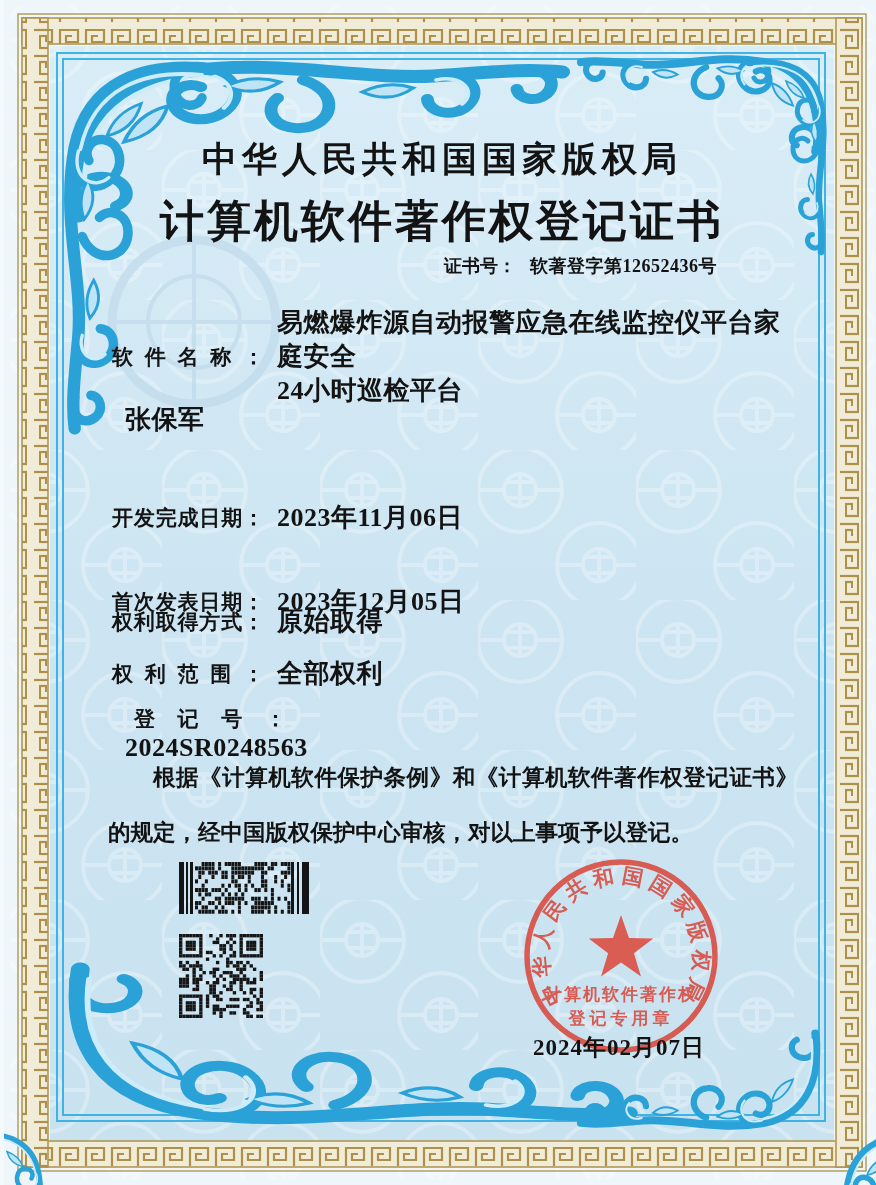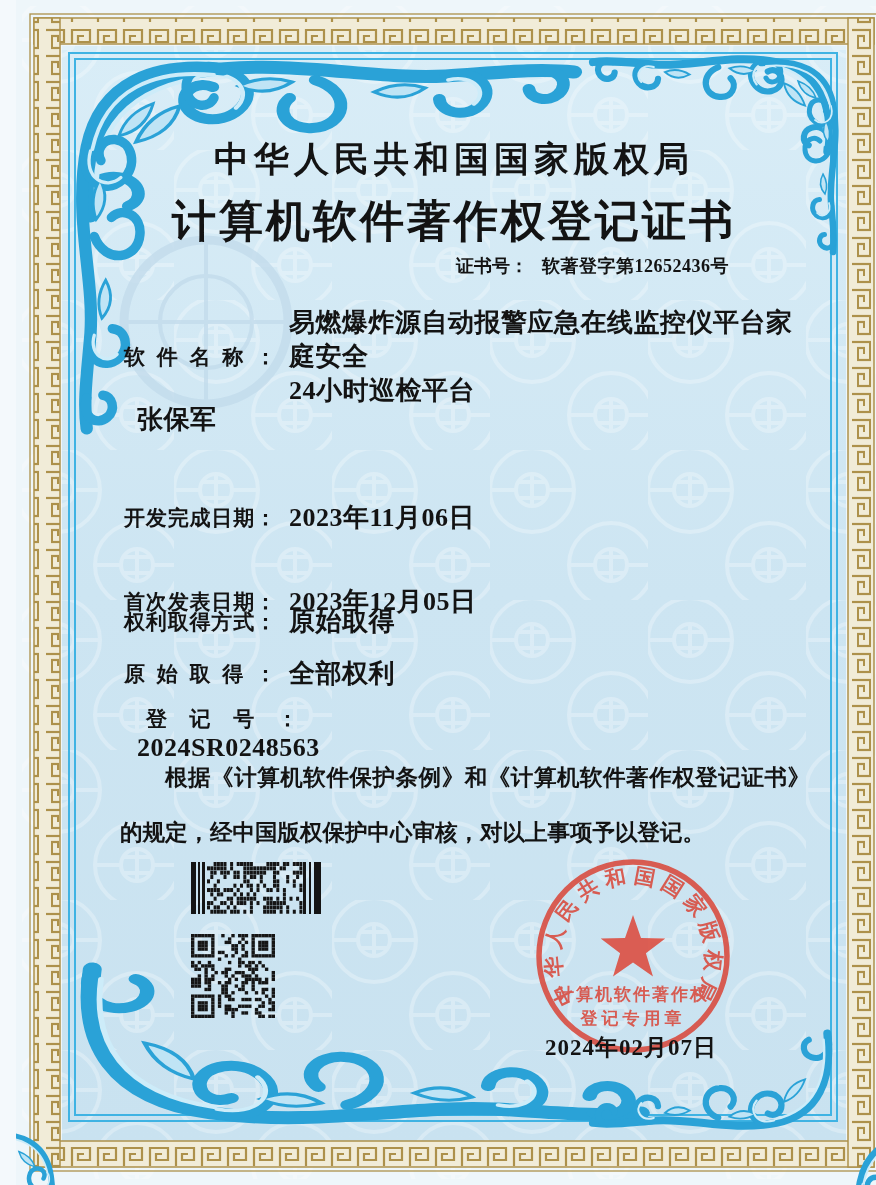--- a/index.html
+++ b/index.html
@@ -3,21 +3,21 @@
 <meta charset="utf-8">
 <style>
   html,body{margin:0;padding:0;}
   body{
     width:876px;height:1185px;
     font-family:"Liberation Serif","DejaVu Serif",serif;
     background:#f4f9fc;
     position:relative;
     overflow:hidden;
   }
-  .cert{position:absolute;left:16px;top:0;width:797px;height:1185px;}
+  .cert{position:absolute;left:4px;top:0;width:797px;height:1185px;}
   svg.art, svg.seal-layer{position:absolute;left:0;top:0;pointer-events:none;}
   .txt{position:absolute;color:#131313;}
   .issuer{top:136px;left:0;width:876px;text-align:center;font-size:35px;font-weight:700;letter-spacing:5px;}
   .title{top:192px;left:0;width:876px;text-align:center;font-size:44px;font-weight:700;letter-spacing:3px;}
   .certno{top:254px;right:84px;font-size:18px;font-weight:700;}
   .certno .v{margin-left:14px;letter-spacing:.5px;}
   .row{position:absolute;left:108px;display:flex;align-items:center;}
   .r0{top:306px;} .r1{top:402px;} .r2{top:500px;} .r3{top:552px;margin-top:32px;}
   .r4{top:604px;} .r5{top:656px;} .r6{top:705px;flex-direction:column;}
   .lbl{width:152px;font-size:21px;font-weight:700;color:#131313;
@@ -151,21 +151,21 @@
     <div class="lbl">首次发表日期：</div>
     <div class="val">2023年12月05日</div>
   </div>
 
   <div class="row r4">
     <div class="lbl">权利取得方式：</div>
     <div class="val">原始取得</div>
   </div>
 
   <div class="row r5">
-    <div class="lbl">原始取得：</div>
+    <div class="lbl">权利范围：</div>
     <div class="val">全部权利</div>
   </div>
 
   <div class="row r6">
     <div class="lbl">登记号：</div>
     <div class="val">2024SR0248563</div>
   </div>
 
   <div class="txt statement">根据《计算机软件保护条例》和《计算机软件著作权登记证书》的规定，经中国版权保护中心审核，对以上事项予以登记。</div>
 

